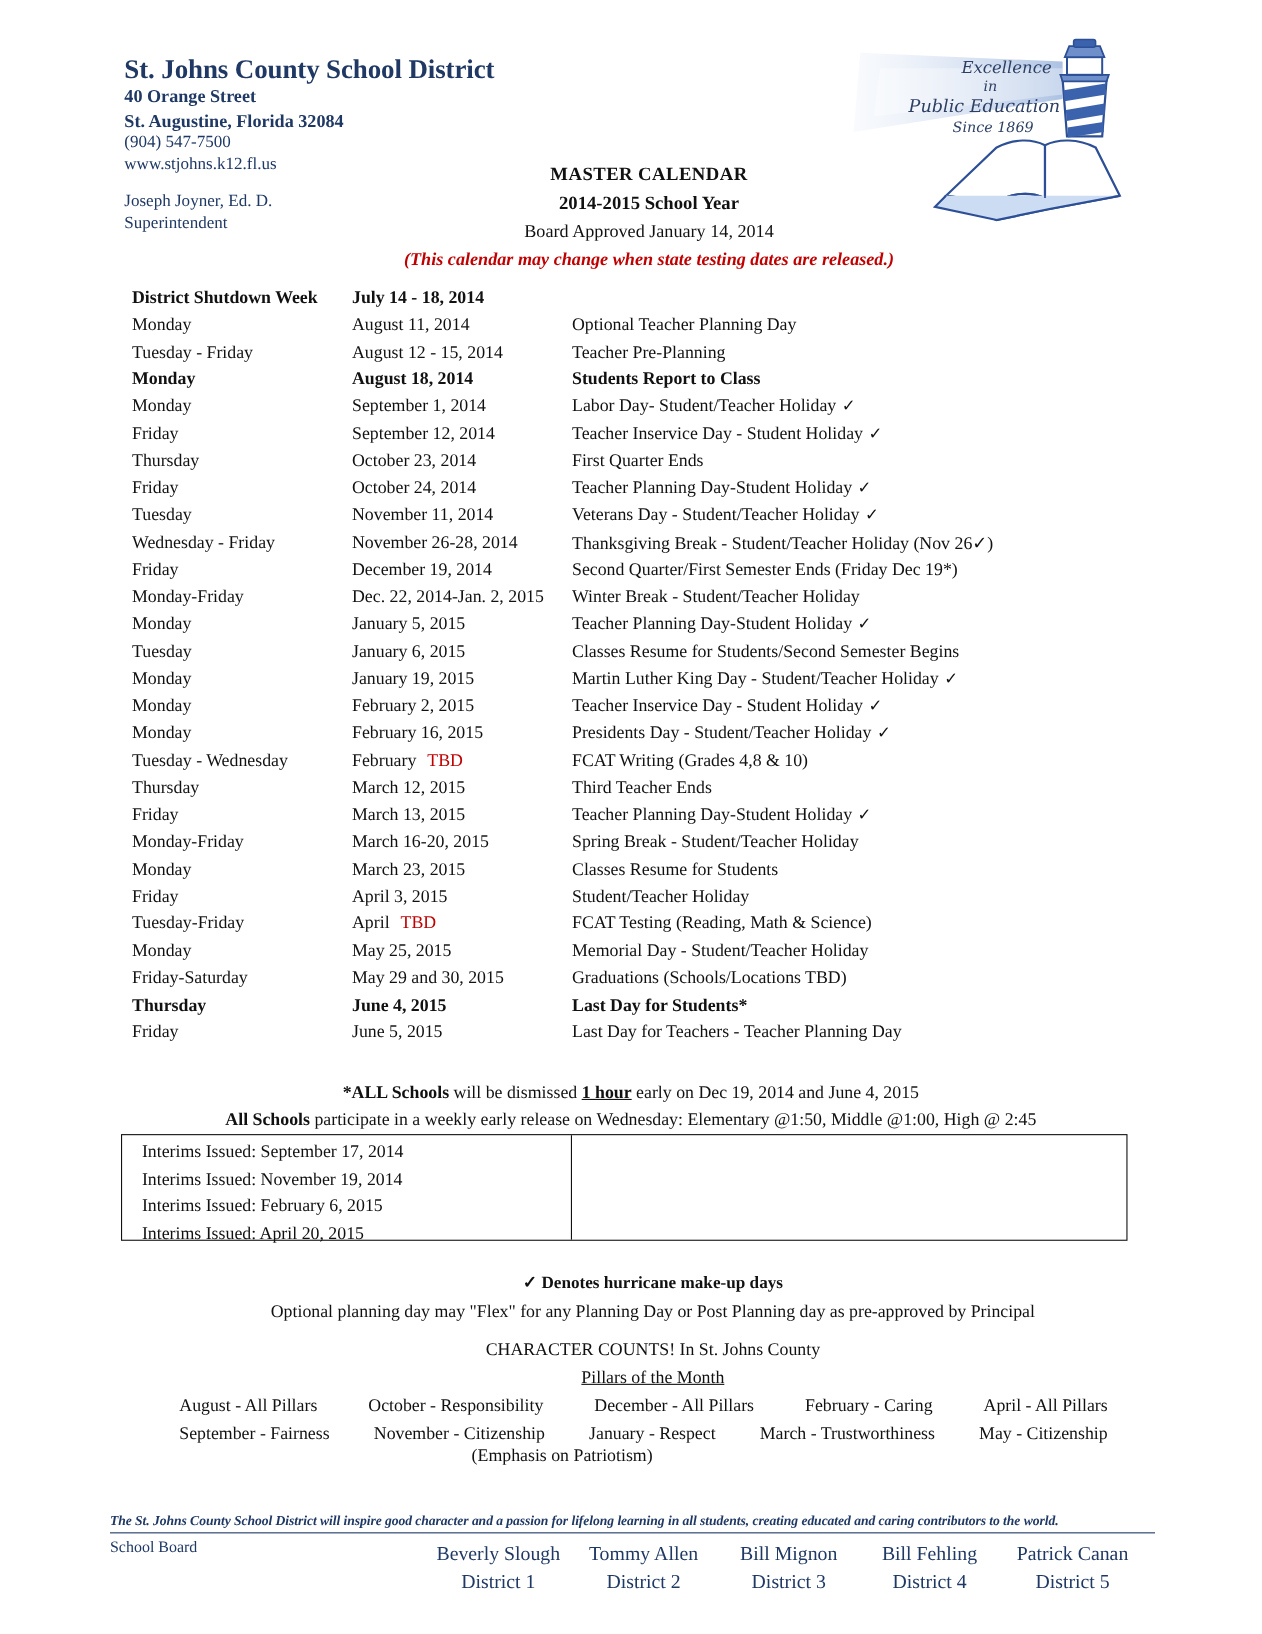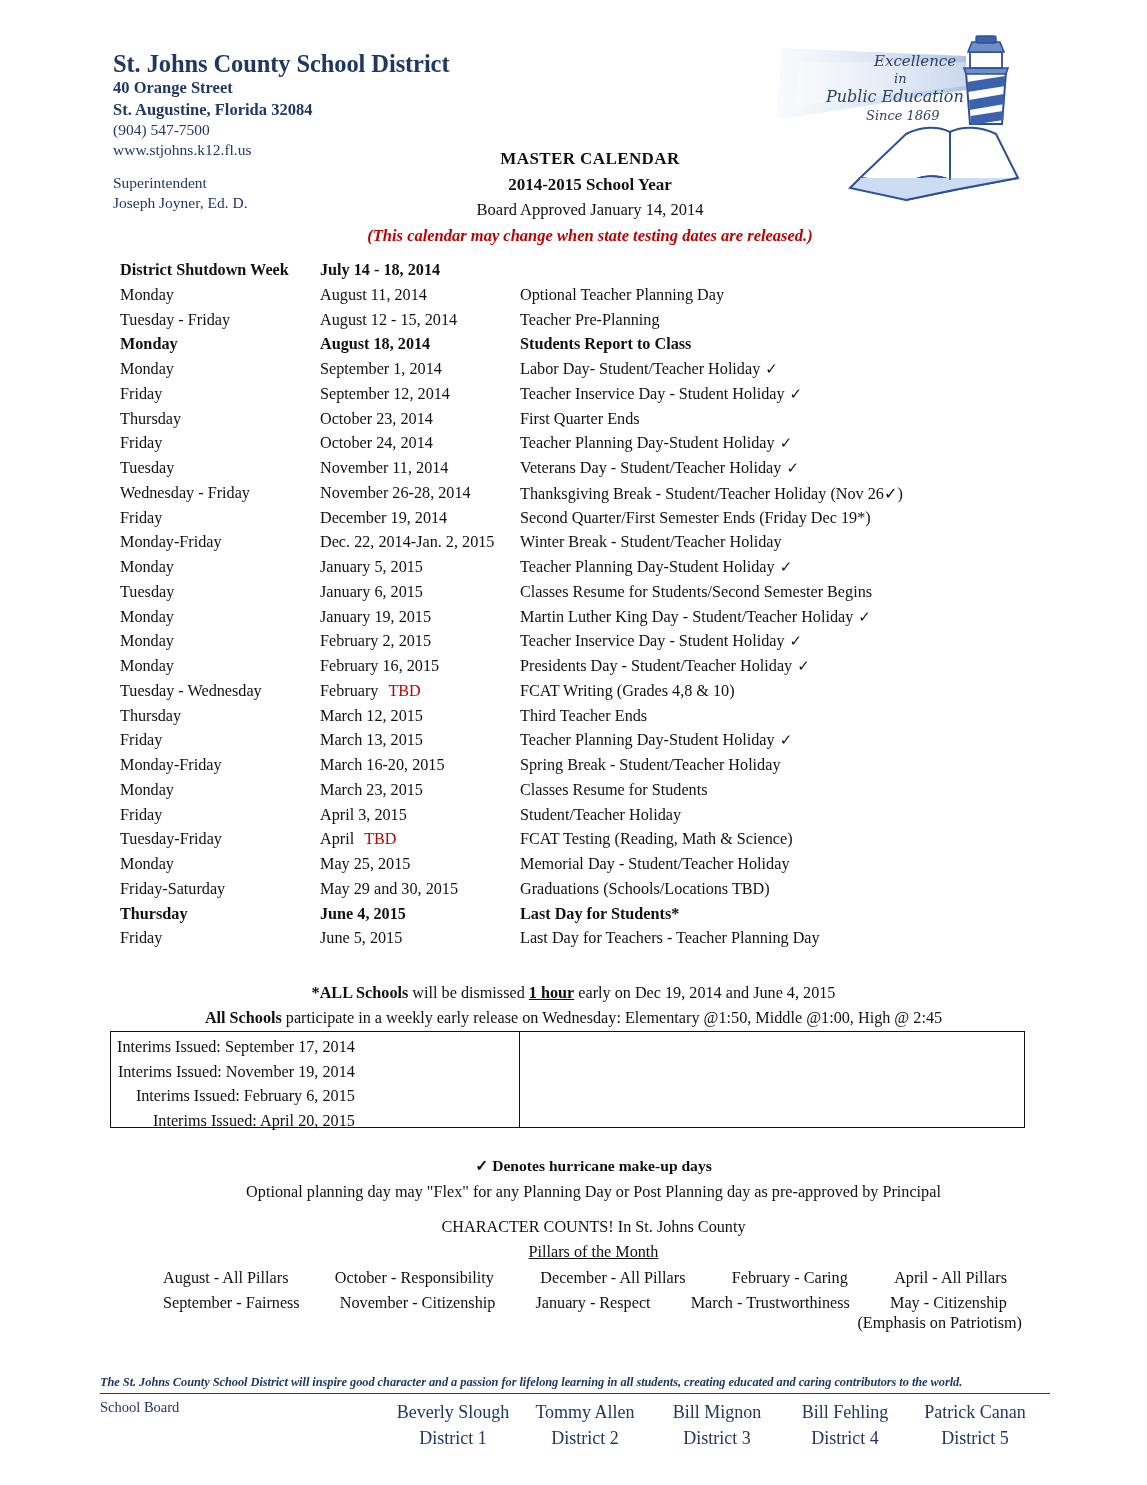--- a/index.html
+++ b/index.html
@@ -174,21 +174,21 @@
     left: 408px;
     top: 0;
     width: 0;
     height: 100%;
     border-left: 1.6px solid #111111;
   }
   .box-col {
     position: absolute;
     top: 3px;
   }
-  .box-col.left { left: 6px; text-align: right; }
+  .box-col.left { left: 18px; }
   .box-col.right { left: 416px; }
   .box-item {
     font-size: 16.2px;
     line-height: 24.6px;
     white-space: nowrap;
   }
 
   
   .bn {
     position: absolute;
@@ -216,21 +216,21 @@
     font-size: 16.2px;
     line-height: 25px;
     white-space: nowrap;
   }
   .pillars-row .pcell { padding: 0 3px; }
   .emphasis {
     position: absolute;
     left: 0;
     top: 1314px;
     width: 1022px;
-    text-align: right;
+    text-align: center;
     font-size: 16.2px;
     white-space: nowrap;
   }
 
   
   .footer {
     position: absolute;
     left: 100px;
     top: 1375px;
     width: 950px;
@@ -279,22 +279,22 @@
 
   <div class="header">
 
     <div class="district-block">
       <div class="district-name">St. Johns County School District</div>
       <div class="district-addr">40 Orange Street</div>
       <div class="district-addr">St. Augustine, Florida 32084</div>
       <div class="district-contact">(904) 547-7500</div>
       <div class="district-contact">www.stjohns.k12.fl.us</div>
       <div class="super-block">
+        <div>Joseph Joyner, Ed. D.</div>
         <div>Superintendent</div>
-        <div>Joseph Joyner, Ed. D.</div>
       </div>
     </div>
 
     <div class="title-block">
       <div class="title-main">MASTER CALENDAR</div>
       <div class="title-sub">2014-2015 School Year</div>
       <div class="title-approved">Board Approved January 14, 2014</div>
       <div class="title-disclaimer">(This calendar may change when state testing dates are released.)</div>
     </div>
 

